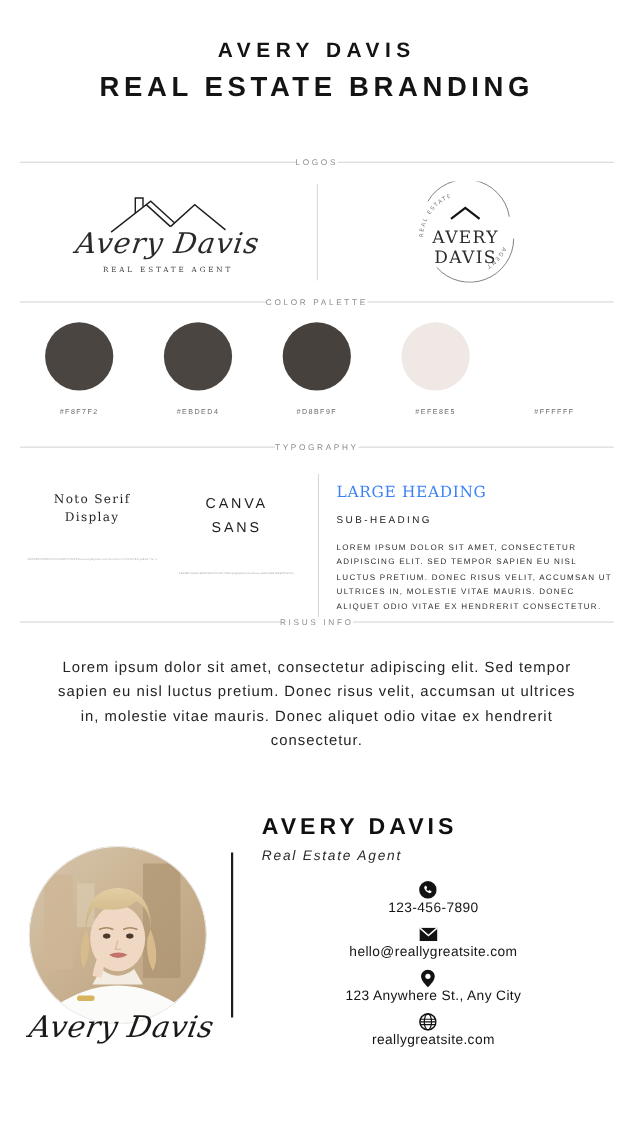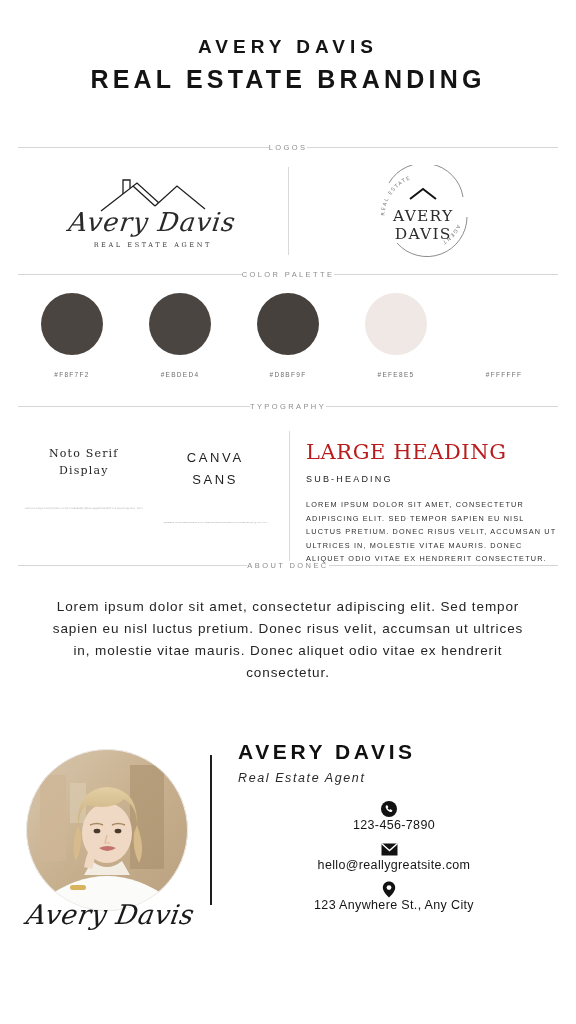--- a/index.html
+++ b/index.html
@@ -68,22 +68,22 @@
   .font-sans{
     font-size:13px;letter-spacing:2.6px;color:#1f1f1f;line-height:1.7;margin-top:18px;
   }
   .specimen{
     font-size:2.2px;letter-spacing:0.2px;color:#9a9a9a;line-height:1.9;
     margin-top:28px;width:118px;word-break:break-all;text-align:center;
   }
   .typo-vdiv{width:1px;background:#d9d9d9;margin:2px 16px 0 8px;}
   .typo-right{width:252px;}
   .lg-head{
-    font-family:"DejaVu Serif",serif;font-size:21px;letter-spacing:0.6px;
-    color:#b91c1c;line-height:1.1;margin-top:12px;
+    font-family:"DejaVu Serif",serif;font-size:14px;letter-spacing:0.6px;
+    color:#3b82f6;line-height:1.1;margin-top:12px;
   }
   .sub-head{
     font-size:9px;letter-spacing:2.2px;color:#222;margin-top:10px;font-weight:500;
   }
   .body-copy{
     font-size:7.3px;letter-spacing:1.15px;color:#2e2e2e;line-height:1.85;margin-top:14px;
   }
 
   
   .about{padding:26px 44px 0;box-sizing:border-box;}
@@ -222,21 +222,21 @@
 
     <div class="typo-right">
       <div class="lg-head">LARGE HEADING</div>
       <div class="sub-head">SUB-HEADING</div>
       <div class="body-copy">LOREM IPSUM DOLOR SIT AMET, CONSECTETUR ADIPISCING ELIT. SED TEMPOR SAPIEN EU NISL LUCTUS PRETIUM. DONEC RISUS VELIT, ACCUMSAN UT ULTRICES IN, MOLESTIE VITAE MAURIS. DONEC ALIQUET ODIO VITAE EX HENDRERIT CONSECTETUR.</div>
     </div>
   </div>
 
   <div class="sec">
     <div class="rule"></div>
-    <div class="lbl">ABOUT DONEC</div>
+    <div class="lbl">RISUS INFO</div>
     <div class="rule"></div>
   </div>
 
   <div class="about">
     <p>Lorem ipsum dolor sit amet, consectetur adipiscing elit. Sed tempor sapien eu nisl luctus pretium. Donec risus velit, accumsan ut ultrices in, molestie vitae mauris. Donec aliquet odio vitae ex hendrerit consectetur.</p>
   </div>
 
   <div class="card">
     <div class="photo-wrap">
       <div class="photo">
@@ -311,17 +311,27 @@
         <div class="c-row">
           <span class="c-ic">
             <svg width="14" height="17" viewBox="0 0 14 17">
                 <path d="M7 0.6c3.5 0 6.2 2.7 6.2 6.1 0 4.3-6.2 9.7-6.2 9.7S0.8 11 0.8 6.7C0.8 3.3 3.5.6 7 .6z" fill="#121212"></path>
                 <circle cx="7" cy="6.6" r="2.4" fill="#fff"></circle>
               </svg>
           </span>
           <span class="c-txt">123 Anywhere St., Any City</span>
         </div>
 
+        <div class="c-row">
+          <span class="c-ic">
+            <svg width="16" height="16" viewBox="0 0 16 16">
+                <circle cx="8" cy="8" r="7.3" fill="none" stroke="#121212" stroke-width="1.4"></circle>
+                <ellipse cx="8" cy="8" rx="3.3" ry="7.3" fill="none" stroke="#121212" stroke-width="1.1"></ellipse>
+                <path d="M1 5.6h14M1 10.4h14M0.7 8h14.6" stroke="#121212" stroke-width="1.1"></path>
+              </svg>
+          </span>
+          <span class="c-txt">reallygreatsite.com</span>
+        </div>
       </div>
     </div>
   </div>
 
 </div>
 
 </body></html>

